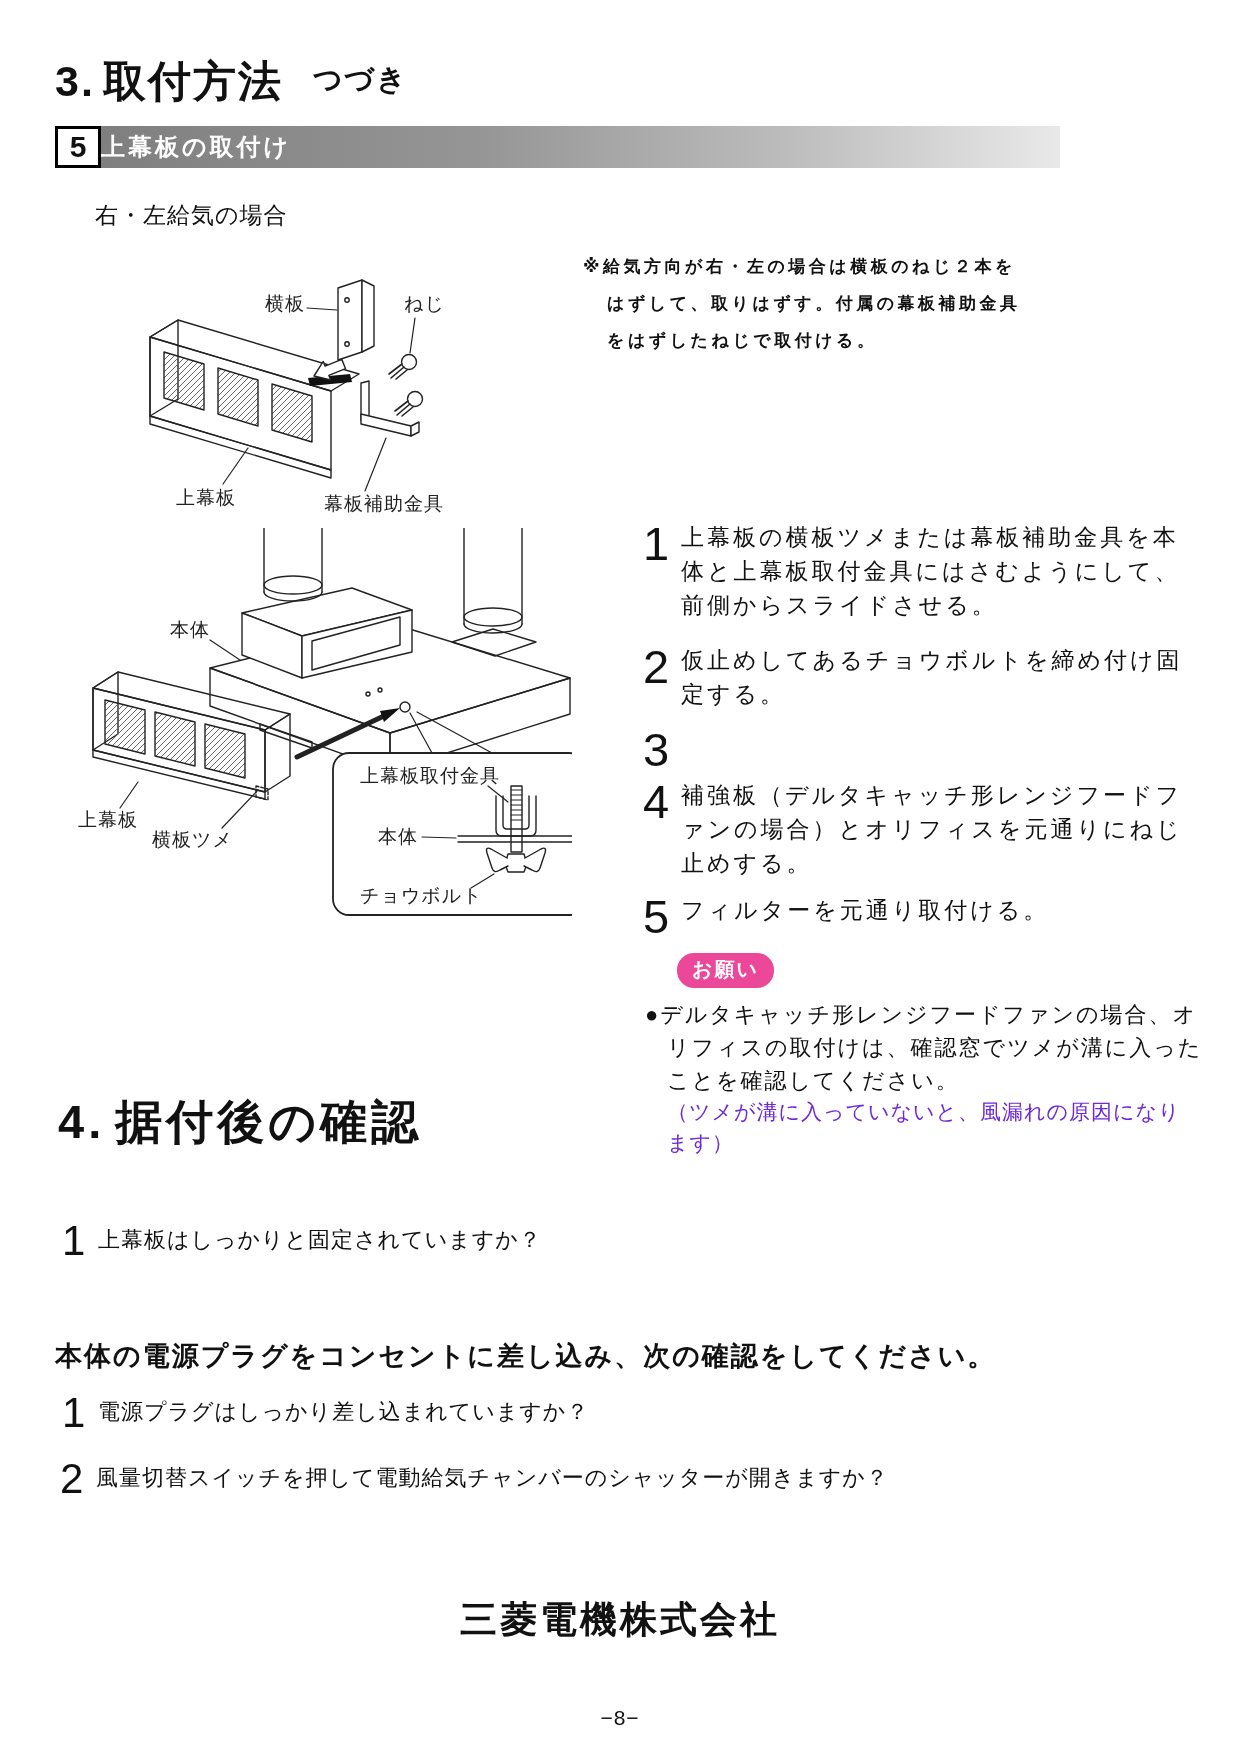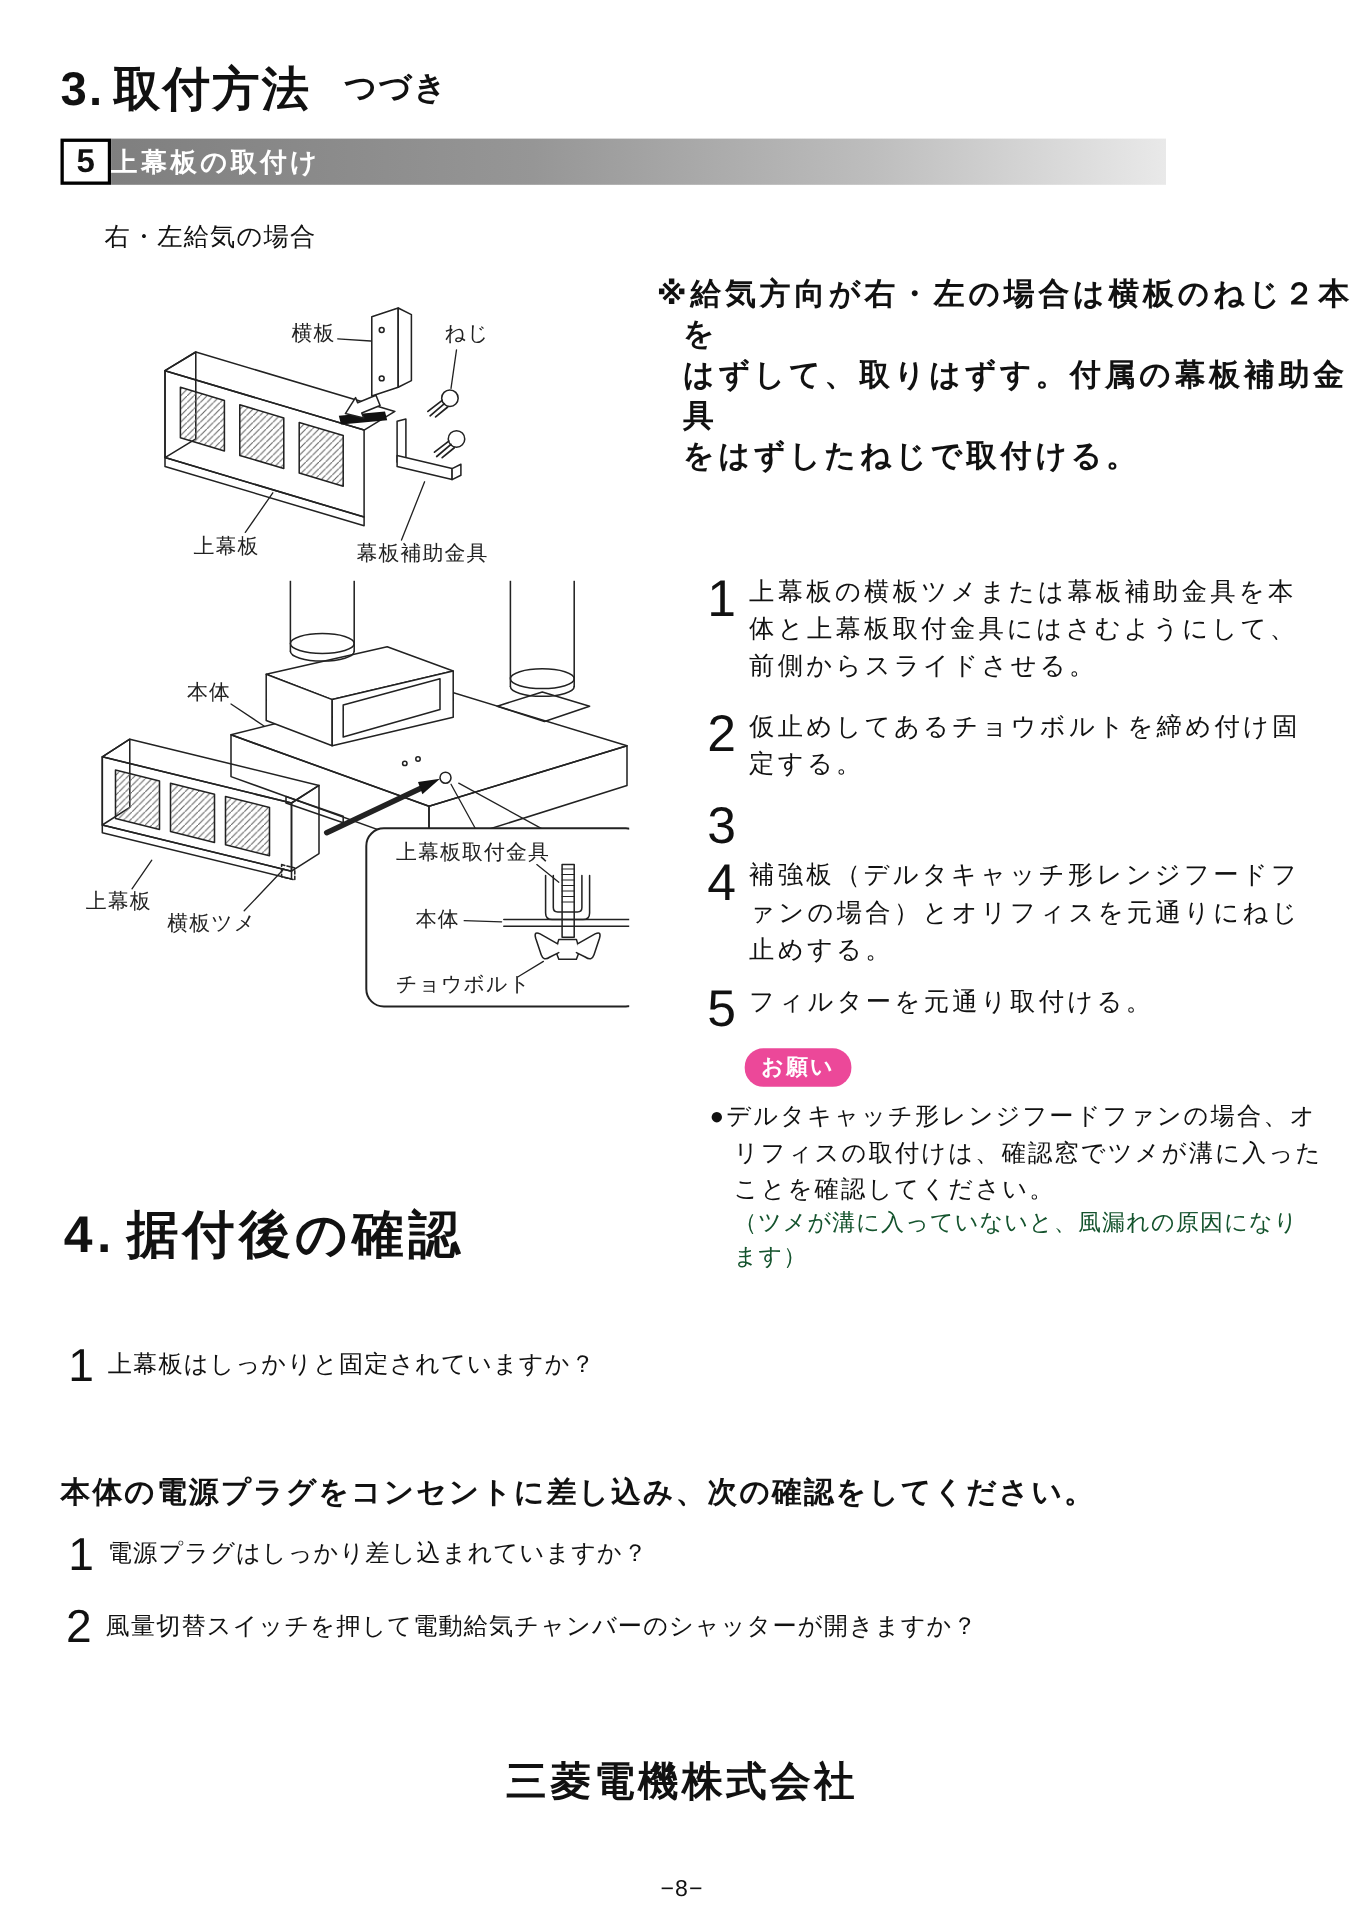--- a/index.html
+++ b/index.html
@@ -20,33 +20,33 @@
   .s5num {
     width:40px; height:36px; border:3px solid #000; background:#fff;
     font-size:30px; font-weight:bold; display:flex; align-items:center; justify-content:center;
   }
   .s5grad { flex:1; background:linear-gradient(to right,#7f7f7f 0%,#969696 40%,#bdbdbd 72%,#e9e9e9 100%); display:flex; align-items:center; }
   .s5label { color:#fff; font-size:24px; font-weight:bold; letter-spacing:3px; }
 
   .caselbl { font-size:23px; letter-spacing:1px; }
 
   
-  .note-r { font-size:28px; font-weight:bold; letter-spacing:3.5px; line-height:37px;
-            white-space:pre-line; padding-left:24px; text-indent:-24px; width:620px;margin-left:14px; }
+  .note-r { font-size:17px; font-weight:bold; letter-spacing:3.5px; line-height:37px;
+            white-space:pre-line; padding-left:24px; text-indent:-24px; width:620px; }
 
   
   .step { display:flex; align-items:flex-start; }
   .step-num { font-size:47px; line-height:1; width:38px; flex:none; font-weight:400; }
   .step-txt { font-size:23px; letter-spacing:3px; line-height:34px; white-space:pre-line; width:510px; }
 
   .badge { display:inline-block; background:#ec4899; color:#fff; font-size:20px; font-weight:bold;
            letter-spacing:2px; padding:3px 15px 5px 15px; border-radius:17px; }
   .bullet { font-size:22px; letter-spacing:2px; line-height:33px; white-space:pre-line;
             padding-left:22px; text-indent:-22px; width:560px; }
-  .bullet-sub { font-size:21px; letter-spacing:1px; line-height:31px; white-space:pre-line; color:#14532d; width:540px; }
+  .bullet-sub { font-size:21px; letter-spacing:1px; line-height:31px; white-space:pre-line; color:#6d28d9; width:540px; }
 
   
   .dlabel { font-size:19px; letter-spacing:1px; color:#222; white-space:nowrap; line-height:1.1; }
   svg { display:block; }
 
   
   .h1b { font-size:47px; font-weight:bold; letter-spacing:4px; line-height:1; }
   .intro { font-size:27px; font-weight:bold; letter-spacing:2px; }
   .check { display:flex; align-items:flex-start; }
   .check-num { font-size:42px; line-height:1; width:36px; flex:none; font-weight:400; }

